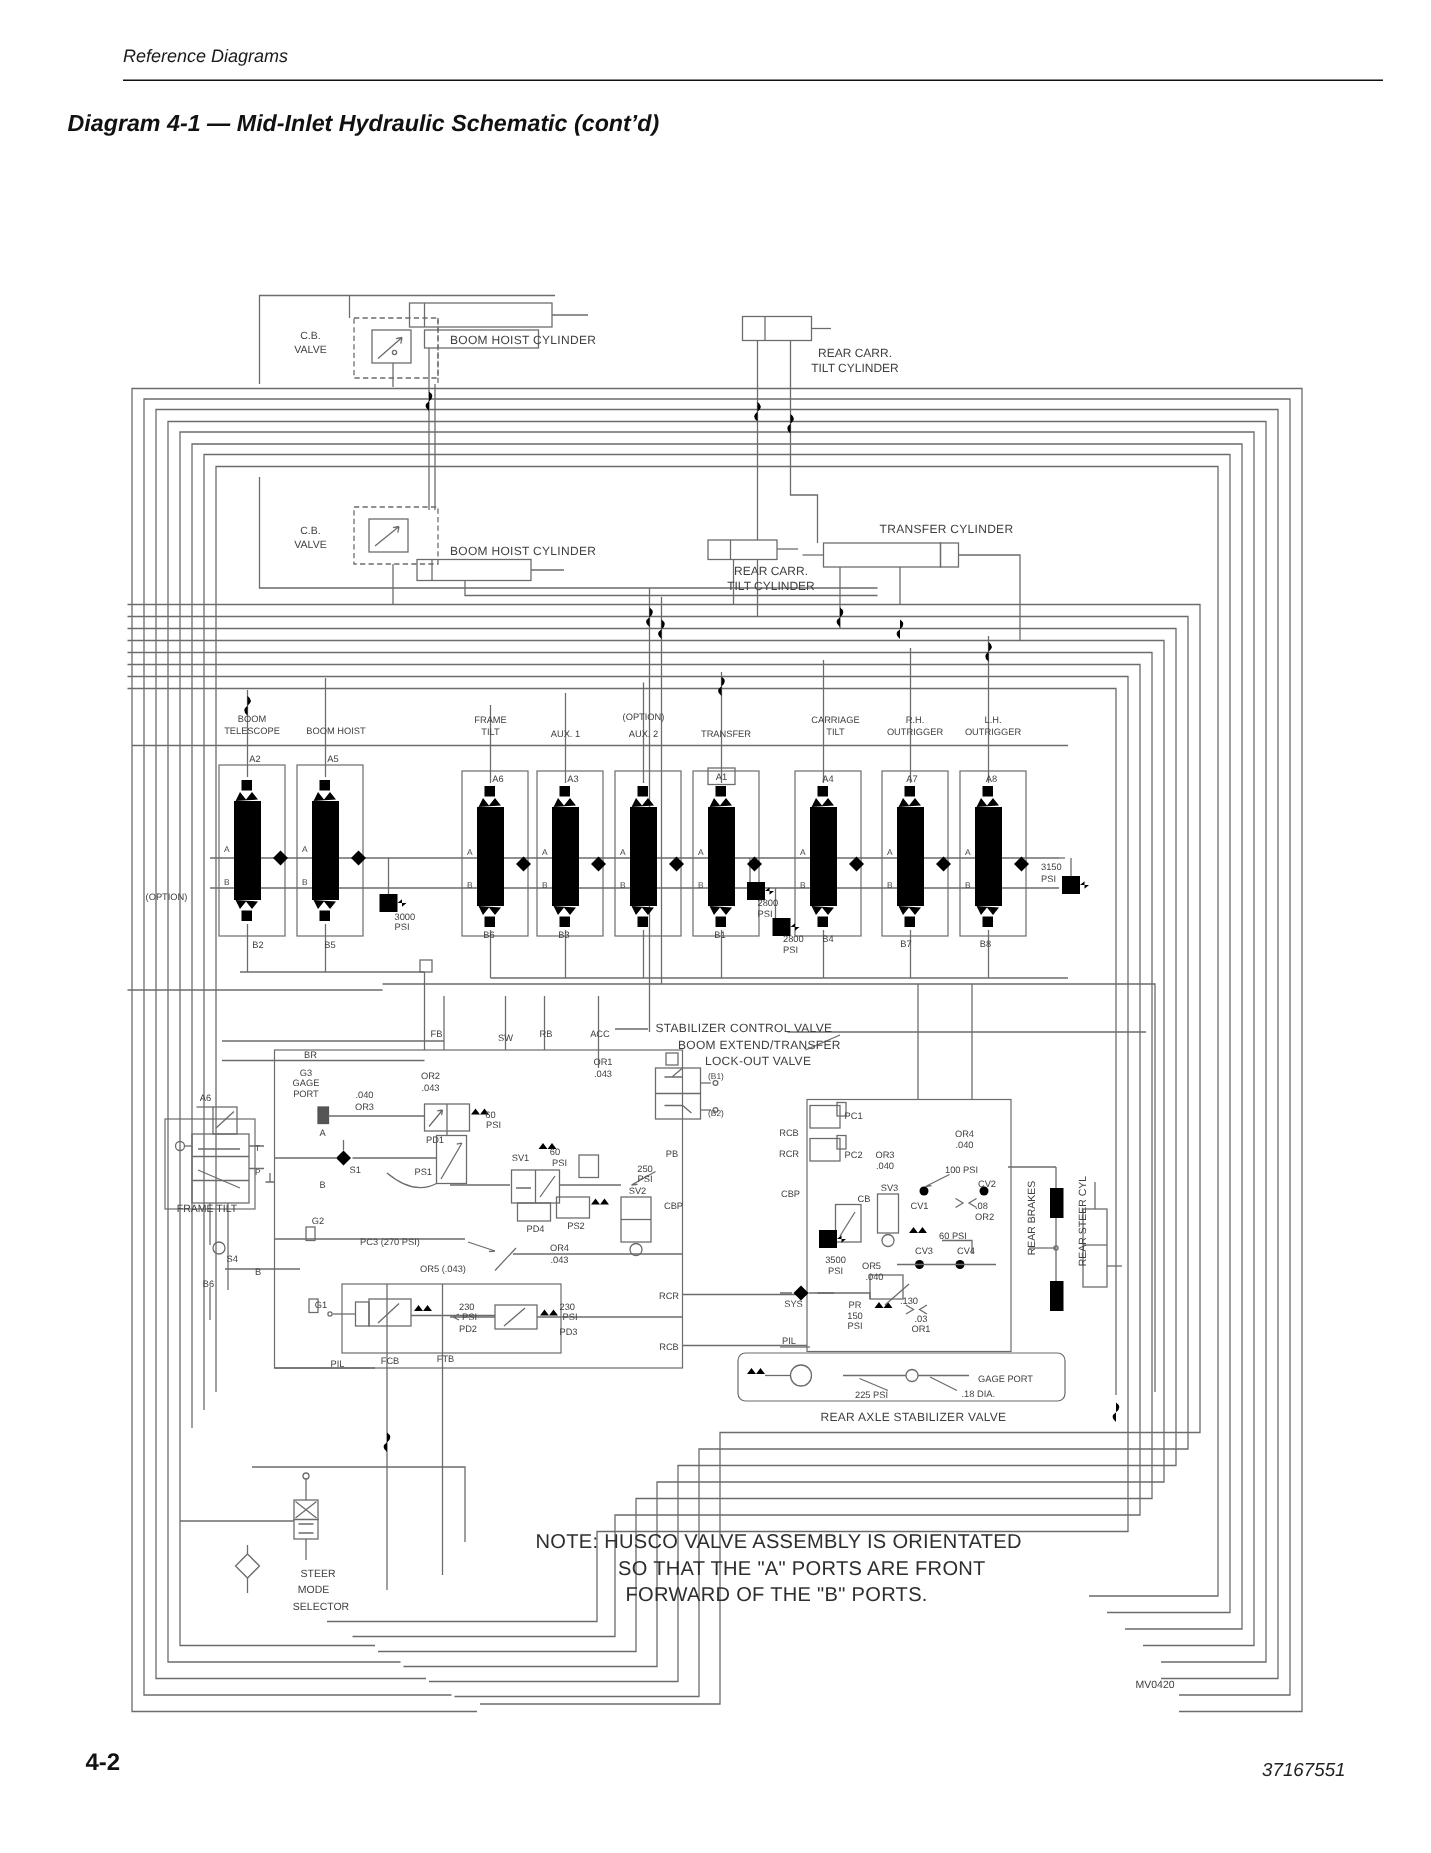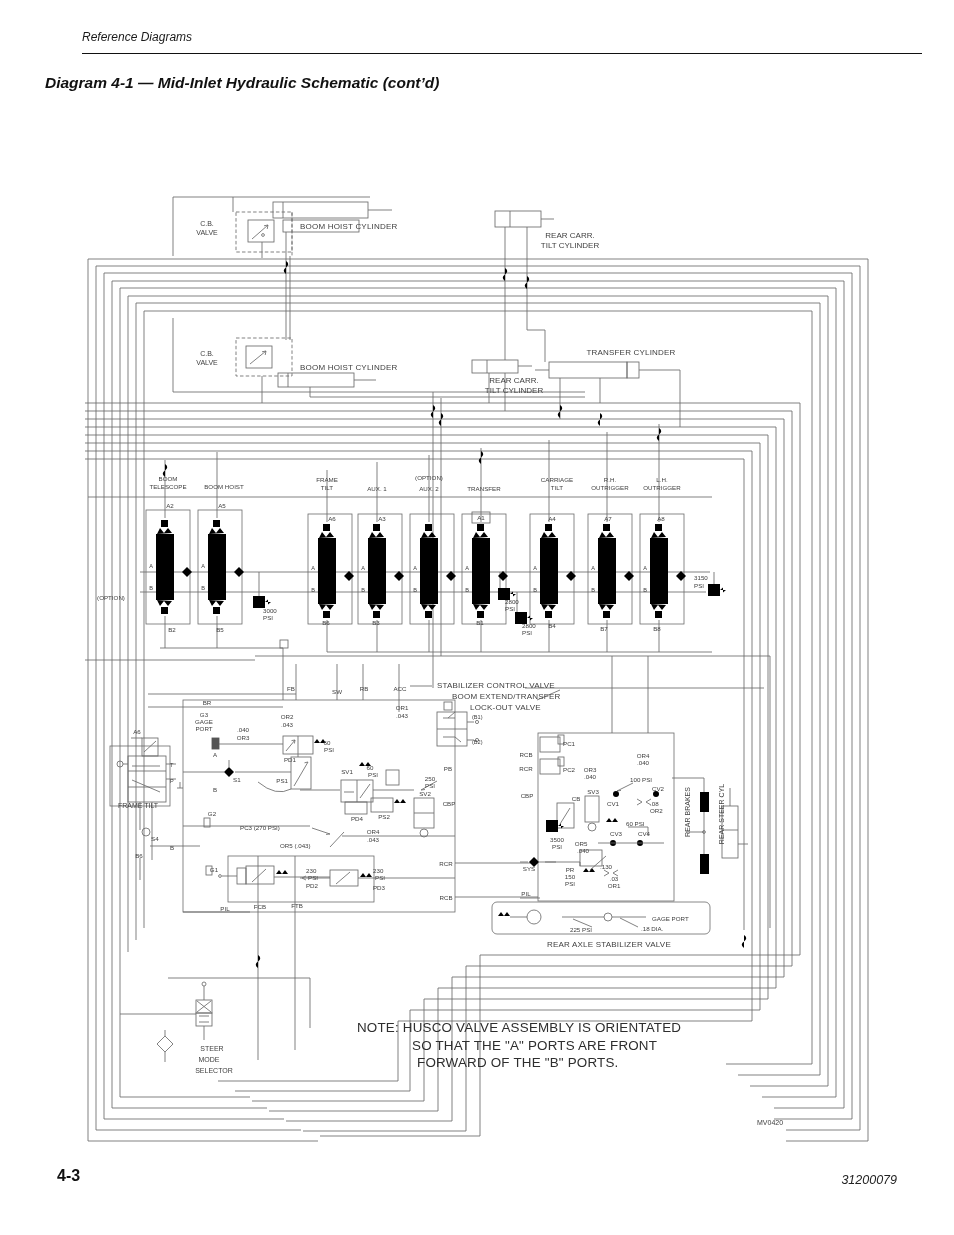--- a/index.html
+++ b/index.html
@@ -556,14 +556,14 @@
   <text class="f7" x="757" y="1125">MV0420</text>
 </g>
 </svg>
 
 <div class="note">
   <div class="n1">NOTE:  HUSCO VALVE ASSEMBLY IS ORIENTATED</div>
   <div class="n2">SO THAT THE "A" PORTS ARE FRONT</div>
   <div class="n3">FORWARD OF THE "B" PORTS.</div>
 </div>
 
-<div class="pgno">4-3</div>
-<div class="docno">31200079</div>
+<div class="pgno">4-2</div>
+<div class="docno">37167551</div>
 
 </body></html>

